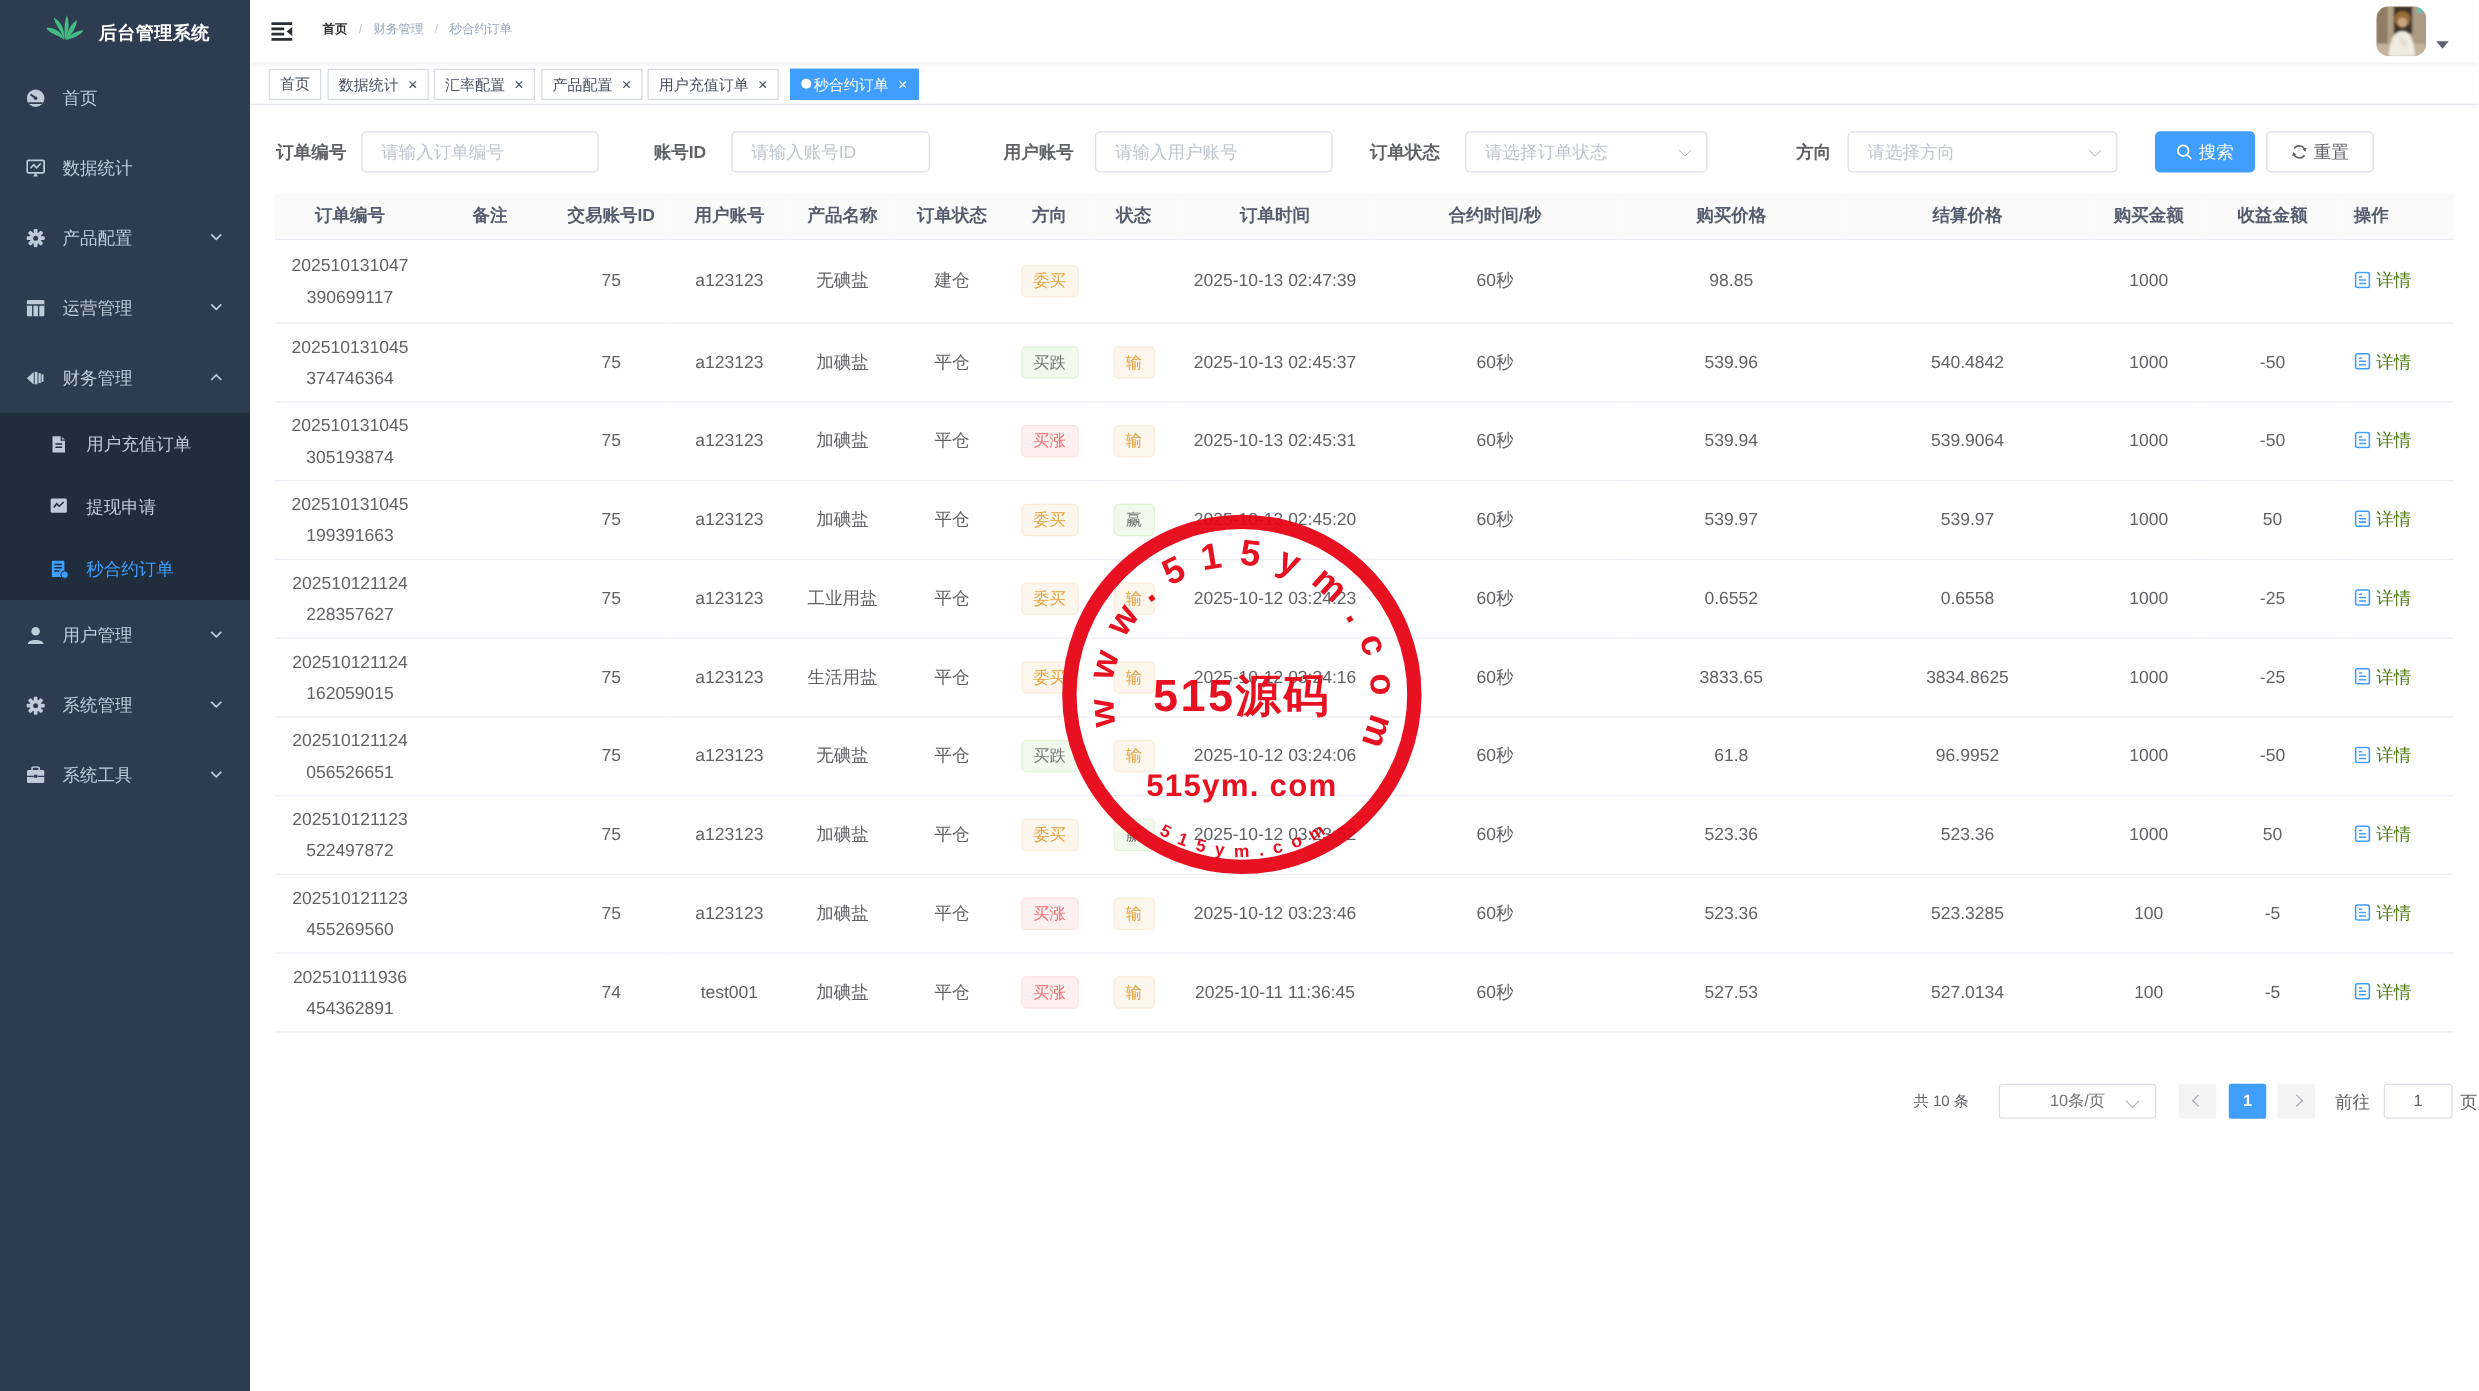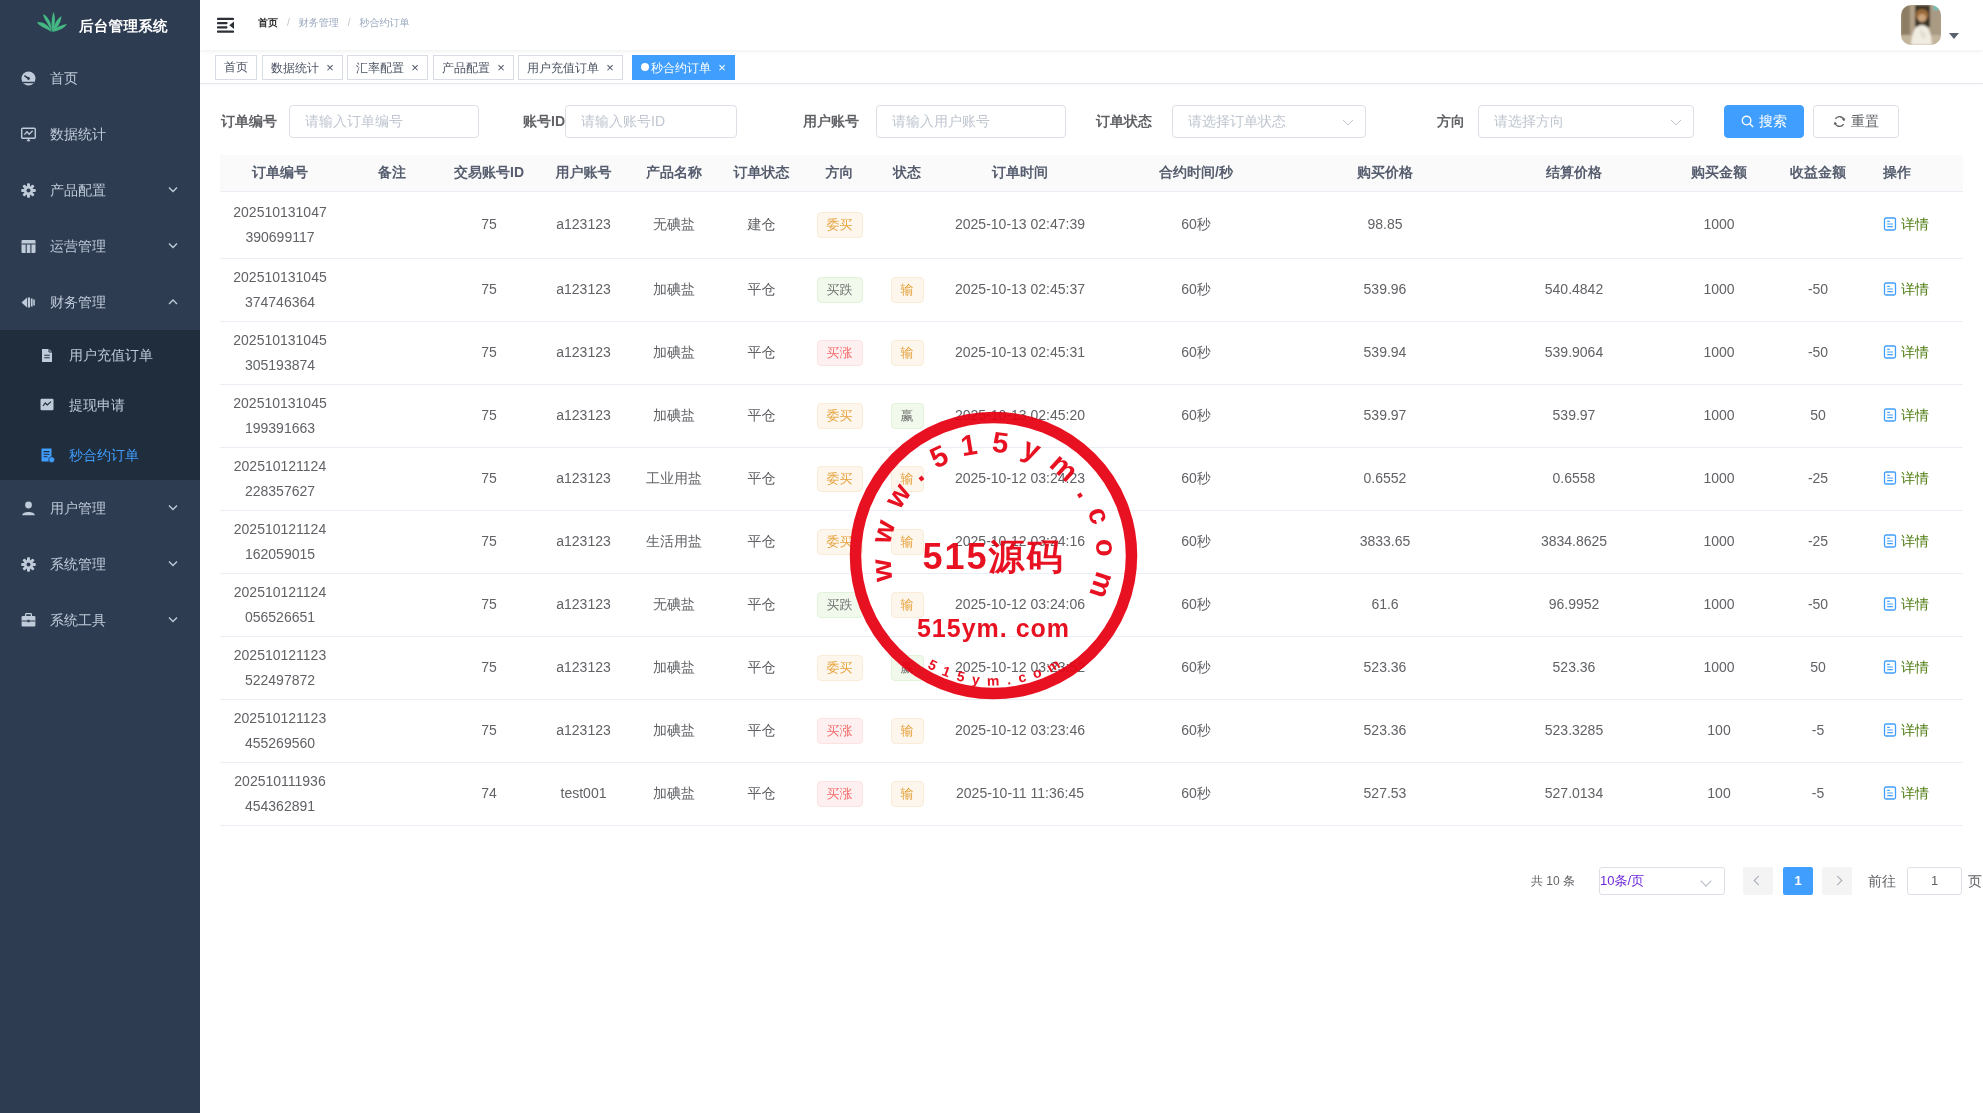--- a/index.html
+++ b/index.html
@@ -50,21 +50,21 @@
 .tbl tr.r1 td{height:67px}
 .tbl th.opcol,.tbl td.opcol{text-align:left;padding-left:12px}
 .etag{display:inline-block;height:26px;line-height:24px;padding:0 9px;border-radius:4px;font-size:13px;border:1px solid}
 .etag.w{color:#e6a23c;background:#fdf6ec;border-color:#faecd8}
 .etag.s{color:#737373;background:#f0f9eb;border-color:#e1f3d8}
 .etag.d{color:#f56c6c;background:#fef0f0;border-color:#fde2e2}
 .detail{color:#4d7c0f;white-space:nowrap}
 .detail svg{vertical-align:-2px;margin-right:4px}
 
 .pg{position:absolute;top:867px;height:28px;line-height:28px;font-size:13px;color:#606266;white-space:nowrap}
-.pgsel{position:absolute;left:1599px;top:867px;width:126px;height:28px;border:1px solid #dcdfe6;border-radius:3px;line-height:26px;font-size:13px;color:#6d28d9}
+.pgsel{position:absolute;left:1599px;top:867px;width:126px;height:28px;border:1px solid #dcdfe6;border-radius:3px;text-align:center;line-height:26px;font-size:13px;color:#737373}
 .pgbtn{position:absolute;top:867px;width:30px;height:28px;background:#f4f4f5;border-radius:2px;text-align:center}
 .pgbtn.cur{background:#409eff;color:#fff;font-weight:bold;line-height:28px;font-size:13px}
 .pchev{display:inline-block;width:7px;height:7px;border-right:1.5px solid #a3aab5;border-bottom:1.5px solid #a3aab5;margin-top:10px}
 .pchev.l{transform:rotate(135deg)}
 .pchev.r{transform:rotate(-45deg)}
 .pginput{position:absolute;left:1907px;top:867px;width:55px;height:28px;border:1px solid #dcdfe6;border-radius:3px;text-align:center;line-height:26px;font-size:13px;color:#606266}
 </style>
 </head>
 <body>
 
@@ -244,21 +244,21 @@
   <div class="tag-item" style="left:62px">数据统计 <span class="tclose">×</span></div>
   <div class="tag-item" style="left:147px">汇率配置 <span class="tclose">×</span></div>
   <div class="tag-item" style="left:233px">产品配置 <span class="tclose">×</span></div>
   <div class="tag-item" style="left:318px">用户充值订单 <span class="tclose">×</span></div>
   <div class="tag-item active" style="left:432px"><span class="dot"></span>秒合约订单 <span class="tclose">×</span></div>
 </div>
 
 <span class="flabel" style="left:221px">订单编号</span>
 <div class="finput" style="left:289px;width:190px">请输入订单编号</div>
 <span class="flabel" style="left:523px">账号ID</span>
-<div class="finput" style="left:565px;width:172px">请输入账号ID</div>
+<div class="finput" style="left:585px;width:159px">请输入账号ID</div>
 <span class="flabel" style="left:803px">用户账号</span>
 <div class="finput" style="left:876px;width:190px">请输入用户账号</div>
 <span class="flabel" style="left:1096px">订单状态</span>
 <div class="finput fsel" style="left:1172px;width:194px">请选择订单状态<span class="schev"></span></div>
 <span class="flabel" style="left:1437px">方向</span>
 <div class="finput fsel" style="left:1478px;width:216px">请选择方向<span class="schev"></span></div>
 <div class="btn btn-blue" style="left:1724px;width:80px"><svg width="13" height="13" viewBox="0 0 14 14" style="vertical-align:-1.5px;margin-right:5px">
       <circle cx="6" cy="6" r="4.6" fill="none" stroke="#fff" stroke-width="1.5"></circle>
       <path d="M9.5 9.5 L13 13" stroke="#fff" stroke-width="1.5"></path>
     </svg>搜索</div>
@@ -429,21 +429,21 @@
         <td>202510121124<br>056526651</td>
         <td></td>
         <td>75</td>
         <td>a123123</td>
         <td>无碘盐</td>
         <td>平仓</td>
         <td><span class="etag s">买跌</span></td>
         <td><span class="etag w">输</span></td>
         <td>2025-10-12 03:24:06</td>
         <td>60秒</td>
-        <td>61.6</td>
+        <td>61.8</td>
         <td>96.9952</td>
         <td>1000</td>
         <td>-50</td>
         <td class="opcol"><span class="detail"><svg width="14" height="14" viewBox="0 0 14 14">
               <rect x="1.5" y="1" width="11" height="12" rx="1.5" fill="none" stroke="#409eff" stroke-width="1.3"></rect>
               <path d="M4.2 4.3 L6.8 4.3 M4.2 7 L9.8 7 M4.2 9.7 L9.8 9.7" stroke="#409eff" stroke-width="1.2"></path>
             </svg>详情</span></td>
       </tr>
 <tr>
         <td>202510121123<br>522497872</td>

